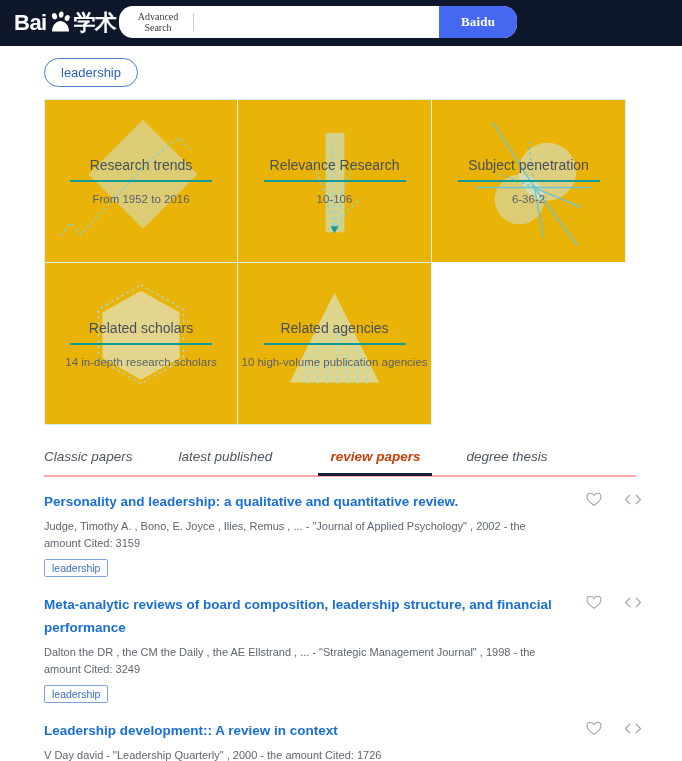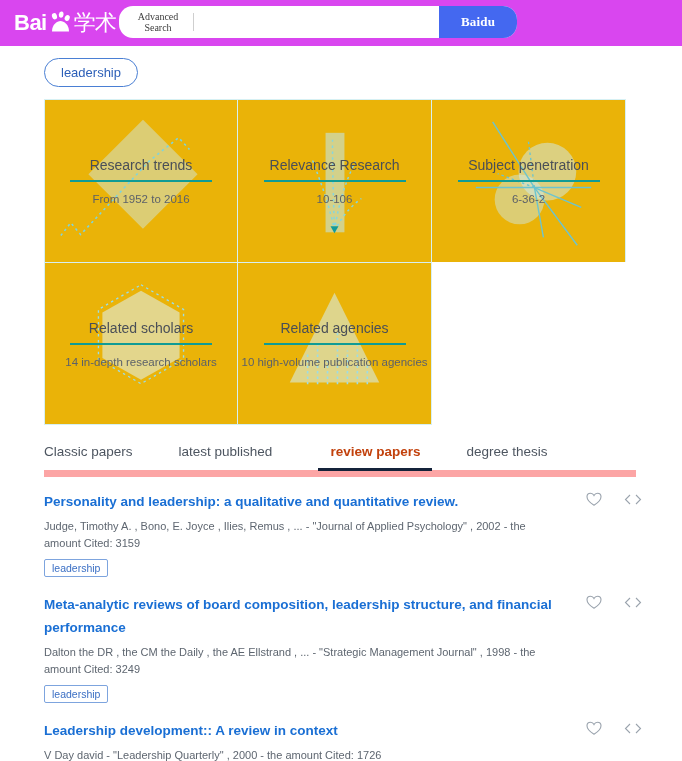--- a/index.html
+++ b/index.html
@@ -7,21 +7,21 @@
     width: 682px; height: 761px;
     background: #ffffff;
     font-family: "Liberation Sans", sans-serif;
     overflow: hidden;
   }
   * { box-sizing: border-box; }
 
   
   .topbar {
     height: 46px;
-    background: #d946ef;
+    background: #0f172a;
     display: flex;
     align-items: center;
     padding-left: 10px;
     position: relative;
   }
   .logo {
     display: flex;
     align-items: center;
     height: 46px;
     margin-left: 4px;
@@ -36,21 +36,21 @@
   }
   .paw-wrap {
     position: relative;
     width: 26px; height: 26px;
     margin: 0 1px 0 0;
     display: inline-block;
   }
   .logo-cn {
     color: #ffffff;
     font-size: 22px;
-    font-weight: normal;
+    font-weight: bold;
     font-family: "DejaVu Sans", sans-serif;
     letter-spacing: -1px;
   }
   .searchwrap {
     position: absolute;
     left: 119px;
     top: 6px;
     width: 398px;
     height: 32px;
     background: #fff;
@@ -164,22 +164,23 @@
     z-index: 1;
     pointer-events: none;
   }
 
   
   .tabs {
     margin: 16px 0 0 44px;
     width: 592px;
     display: flex;
     align-items: flex-end;
-    border-bottom: 7px solid #fca5a5;
+    border-bottom: 2px solid #fca5a5;
     height: 36px;
+    font-style: italic;
   }
   .tab {
     font-size: 13.5px;
     color: #4d5560;
     padding: 0 0 9px 0;
     margin-right: 46px;
     cursor: pointer;
     white-space: nowrap;
     border-bottom: 3px solid transparent;
     position: relative;

